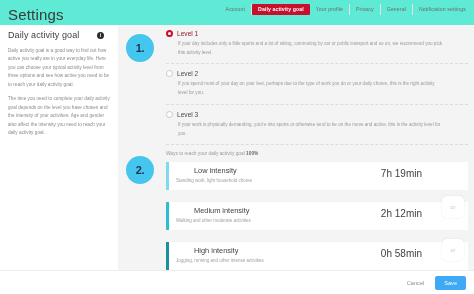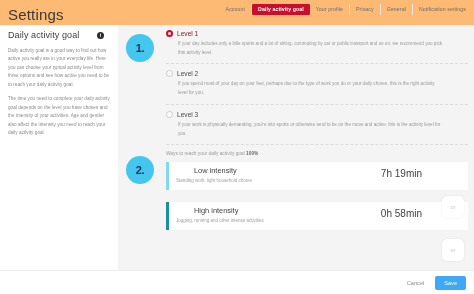--- a/index.html
+++ b/index.html
@@ -6,21 +6,21 @@
   html, body {
     width: 474px; height: 294px;
     background: #ffffff;
     font-family: "Liberation Sans", sans-serif;
     overflow: hidden;
   }
 
   .app {
     position: relative;
     width: 474px; height: 294px;
-    background: #fdba74;
+    background: #5eead4;
   }
 
   
   .topnav {
     position: absolute;
     top: 3px; right: 2px;
     display: flex;
     align-items: center;
     height: 13px;
     font-size: 5.2px;
@@ -312,20 +312,27 @@
         <div class="irow" style="border-left-color: rgb(127, 217, 239);">
           <div class="irow-texts">
             <div class="irow-title">Low intensity</div>
             <div class="irow-sub">Standing work, light household chores</div>
           </div>
           <div class="irow-time">7h 19min</div>
         </div>
 
         <div class="or-badge or-1">or</div>
 
+        <div class="irow" style="border-left-color: rgb(43, 191, 212);">
+          <div class="irow-texts">
+            <div class="irow-title">Medium intensity</div>
+            <div class="irow-sub">Walking and other moderate activities</div>
+          </div>
+          <div class="irow-time">2h 12min</div>
+        </div>
 
         <div class="or-badge or-2">or</div>
 
         <div class="irow" style="border-left-color: rgb(27, 143, 158);">
           <div class="irow-texts">
             <div class="irow-title">High intensity</div>
             <div class="irow-sub">Jogging, running and other intense activities</div>
           </div>
           <div class="irow-time">0h 58min</div>
         </div>

